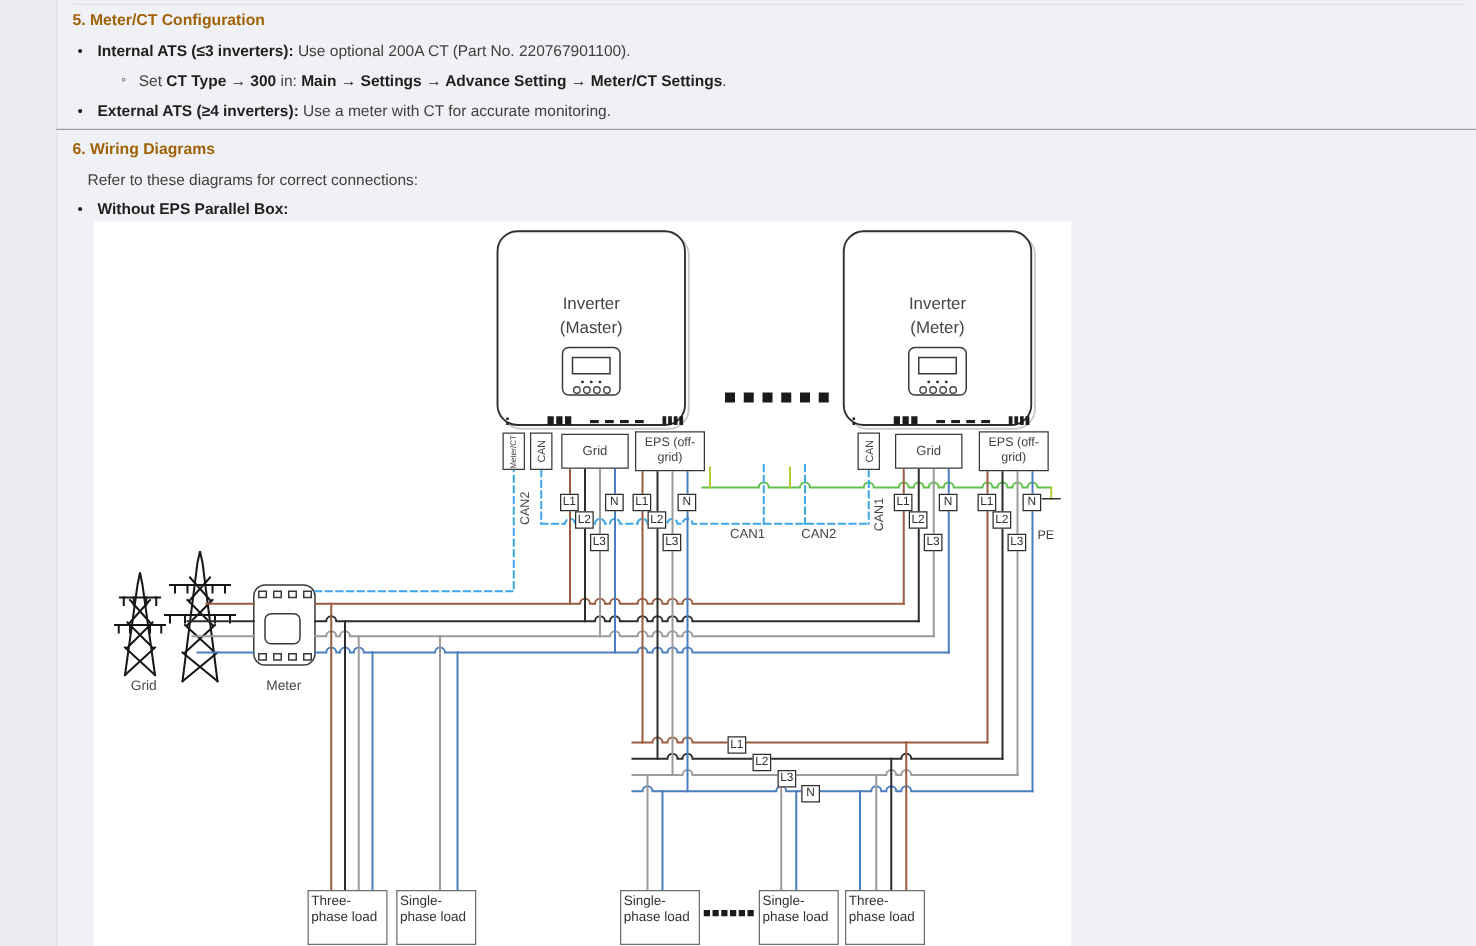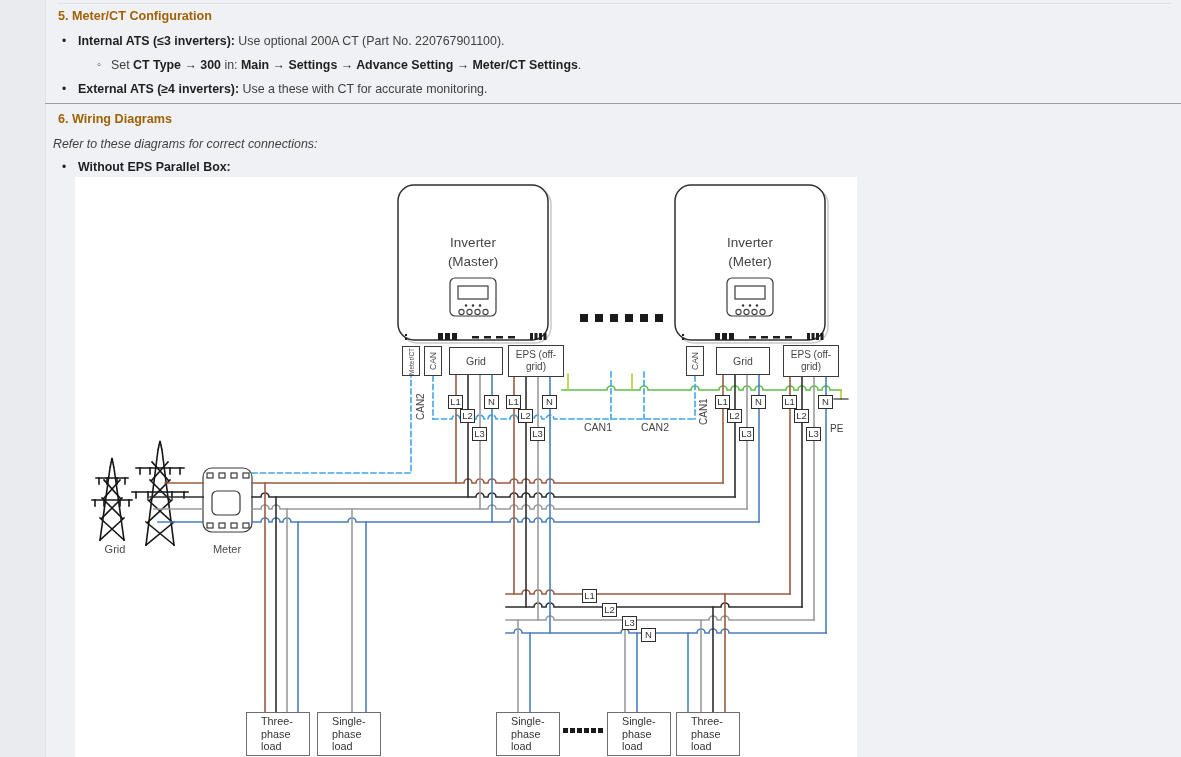--- a/index.html
+++ b/index.html
@@ -9,21 +9,21 @@
     font-family:"Liberation Sans", sans-serif;
   }
   .left-strip{position:absolute;left:0;top:0;width:45px;height:757px;background:#e9ebee;border-right:1px solid #e2e4e7;}
   .topline{position:absolute;left:58px;right:10px;top:3px;border-top:1px solid #dfe1e4;}
   .hr{position:absolute;left:45px;right:0;top:103px;border-top:1px solid #9aa0a3;}
   .h{position:absolute;left:58px;margin:0;font-size:12.6px;font-weight:bold;color:#a16207;white-space:nowrap;}
   .line{position:absolute;left:62px;font-size:12.4px;color:#3f3f3f;white-space:nowrap;display:flex;}
   .line .blt{width:16px;color:#222;font-size:12px;}
   .line.sub{left:97px;}
   .line.sub .blt{width:14px;font-size:11px;color:#333;}
-  .line.plain{left:53px;font-style:italic;}
+  .line.plain{left:70px;}
   .seg .b{font-weight:bold;color:#1f1f1f;}
   .dwhite{position:absolute;left:75px;top:177px;width:782px;height:580px;background:#ffffff;}
   svg.wires{position:absolute;left:0;top:0;}
   svg.wires path{fill:none;stroke-width:1.6;stroke-linecap:square;}
   .w1{stroke:var(--c1);} .w2{stroke:var(--c2);} .w3{stroke:var(--c3);} .w4{stroke:var(--c4);}
   .wg{stroke:var(--cg);} .wy{stroke:var(--cy);}
   .wc{stroke:var(--cc);stroke-width:1.4;stroke-dasharray:5 3.5;}
   .frame{stroke:#2f2f2f;fill:#fff;stroke-width:1.5;}
   .shadow{stroke:#c9c9c9;fill:none;stroke-width:1.5;}
   .thin{stroke:#3a3a3a;fill:#fff;stroke-width:1.2;}
@@ -41,42 +41,42 @@
   .port.epsp{width:56px;height:32px;font-size:10px;line-height:11.5px;padding-top:3px;}
   .port.vport{width:18px;height:30px;display:flex;align-items:center;justify-content:center;
         writing-mode:vertical-rl;transform:rotate(180deg);font-size:8.5px;}
   .port.vport.small{font-size:6.5px;letter-spacing:0;}
   .vlabel{position:absolute;writing-mode:vertical-rl;transform:rotate(180deg);font-size:10px;color:#444;}
   .canlbl{position:absolute;font-size:10.5px;color:#444;white-space:nowrap;}
   .cap{position:absolute;font-size:11px;color:#4a4a4a;text-align:center;}
   .invlbl{position:absolute;width:150px;text-align:center;font-size:13.5px;color:#454545;line-height:19px;}
   .invlbl .in{display:inline-block;width:78px;}
   .load{position:absolute;box-sizing:border-box;width:64px;height:44px;border:1px solid #6e6e6e;background:#fff;
-        font-size:10.8px;color:#333;padding:2px 14px;line-height:12.5px;}
+        font-size:10.8px;color:#333;padding:2px 2px;line-height:12.5px;}
   .pelbl{position:absolute;font-size:10px;color:#3a3a3a;}
 </style>
 </head>
 <body style="background: rgb(239, 241, 244);">
 
 <div class="left-strip"></div>
 <div class="topline"></div>
 
 <h3 class="h" style="top:9px">5. Meter/CT Configuration</h3>
 
 <div class="line" style="top:34px">
   <span class="blt">•</span>
   <span class="seg"><span class="b">Internal ATS (≤3 inverters):</span><span> Use optional 200A CT (Part No. 220767901100).</span></span>
 </div>
 <div class="line sub" style="top:58px">
   <span class="blt">◦</span>
   <span class="seg"><span>Set </span><span class="b">CT Type → 300</span><span> in: </span><span class="b">Main → Settings → Advance Setting → Meter/CT Settings</span><span>.</span></span>
 </div>
 <div class="line" style="top:82px">
   <span class="blt">•</span>
-  <span class="seg"><span class="b">External ATS (≥4 inverters):</span><span> Use a these with CT for accurate monitoring.</span></span>
+  <span class="seg"><span class="b">External ATS (≥4 inverters):</span><span> Use a meter with CT for accurate monitoring.</span></span>
 </div>
 
 <div class="hr"></div>
 
 <h3 class="h" style="top:112px">6. Wiring Diagrams</h3>
 <div class="line plain" style="top:137px">
   <span class="seg">Refer to these diagrams for correct connections:</span>
 </div>
 <div class="line" style="top:160px">
   <span class="blt">•</span>

